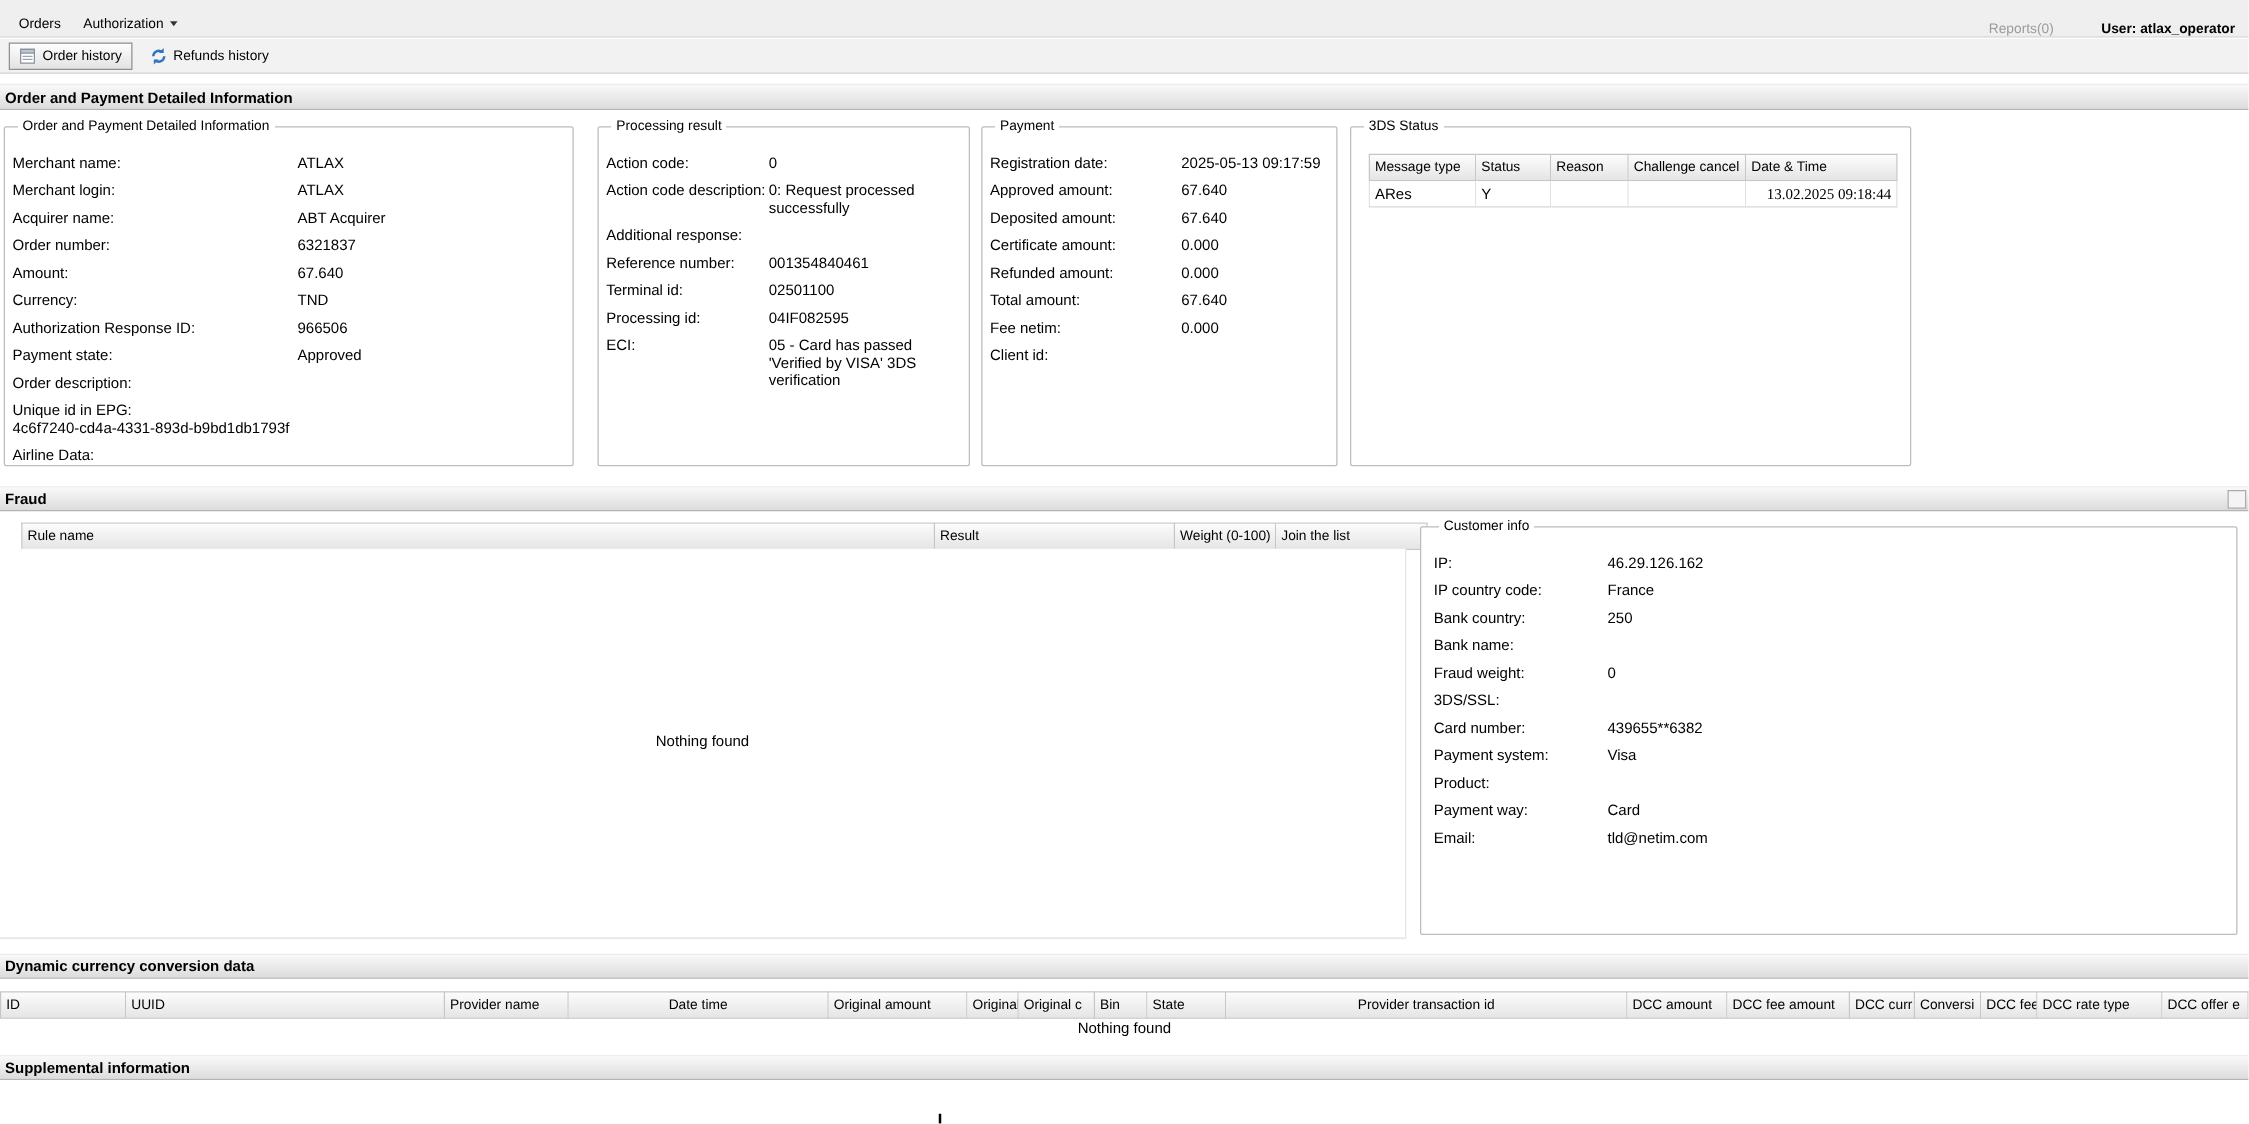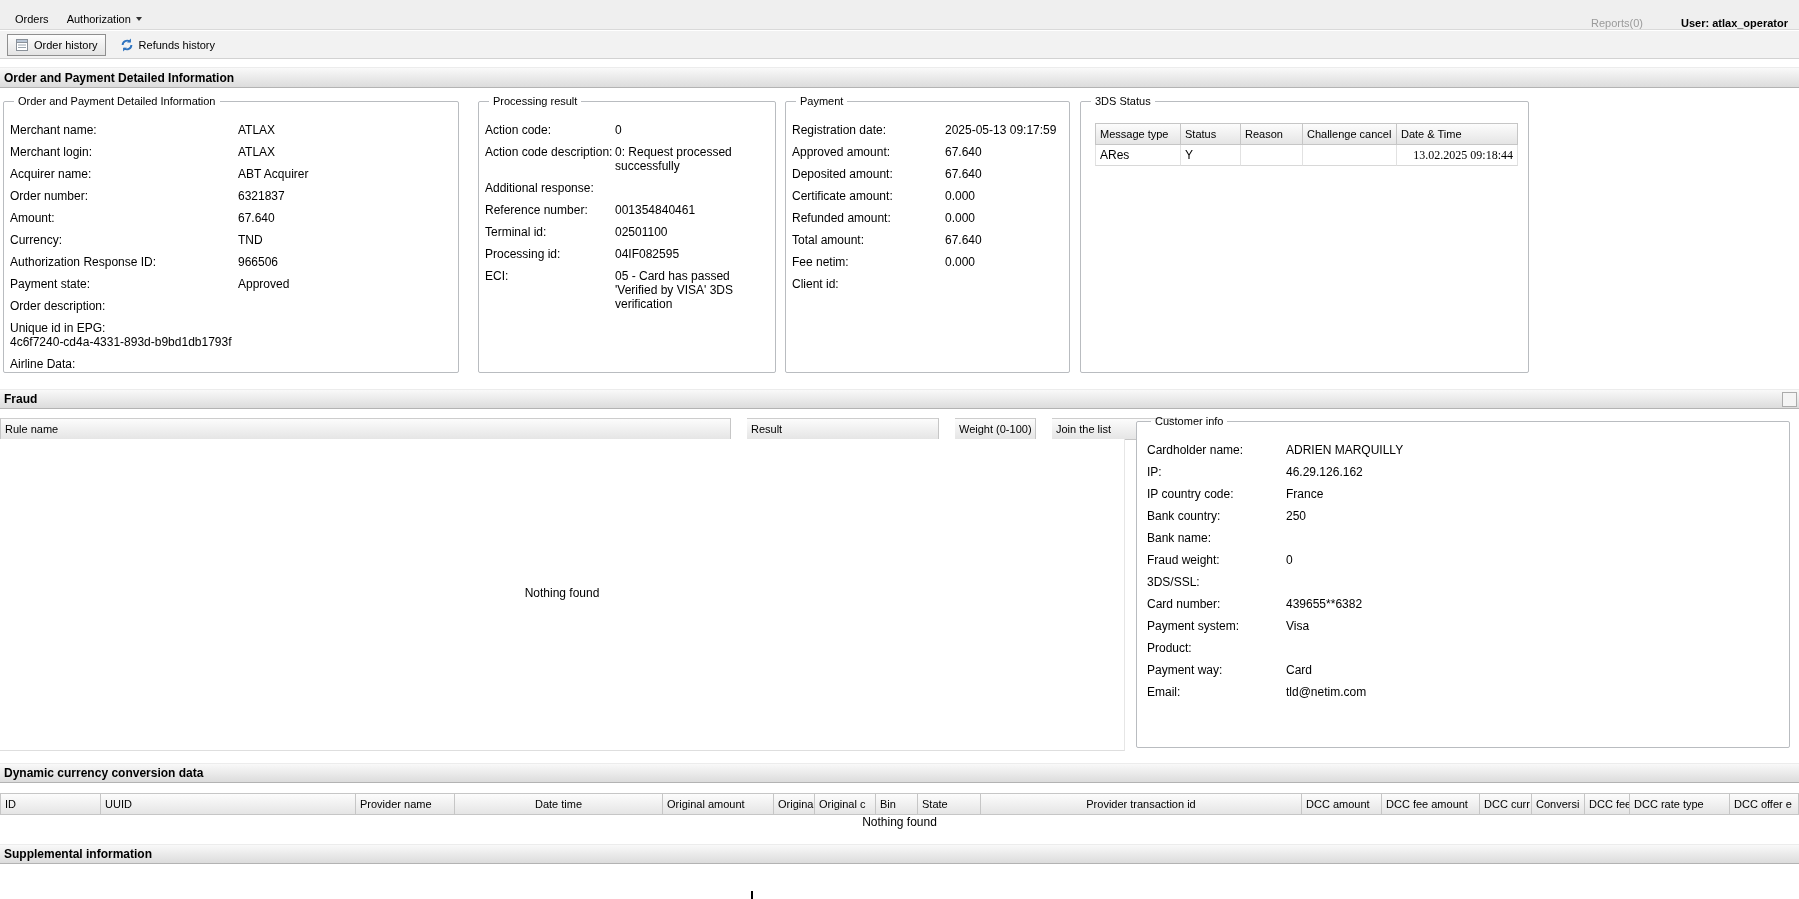--- a/index.html
+++ b/index.html
@@ -60,21 +60,21 @@
   .ghrow .gh:first-child{border-left:1px solid #c6c6c6;}
   .gh.c{text-align:center;}
   .gd{padding:3px 4px;font-size:12px;white-space:nowrap;overflow:hidden;box-sizing:border-box;line-height:14px;
       border-right:1px solid #e2e2e2;border-bottom:1px solid #d8d8d8;background:#fff;}
   .gdrow{display:flex;}
   .gdrow .gd:first-child{border-left:1px solid #e2e2e2;}
   .gd.r{text-align:right;font-family:Liberation Serif, serif;}
 
   .grid-3ds{width:423px;margin-left:8px;margin-top:0;}
 
-  .fraud-head{position:absolute;left:0;top:418px;gap:16px;}
+  .fraud-head{position:absolute;left:17px;top:418px;}
   .fraud-head .gh{border-top:1px solid #cdcdcd;}
   .fraud-body{position:absolute;left:0;top:439px;width:1125px;height:312px;background:#fff;
               border-right:1px solid #e6e6e6;border-bottom:1px solid #dedede;box-sizing:border-box;}
   .fraud-empty{position:absolute;left:0;top:147px;width:100%;text-align:center;}
 
   .dcc-head{position:absolute;left:0;top:793px;}
   .dcc-empty{position:absolute;left:0;top:815px;width:1799px;text-align:center;}
 
   .caret-mark{position:absolute;left:751px;top:891px;width:2px;height:8px;background:#000;}
 </style>
@@ -191,21 +191,20 @@
     <div class="gh" style="width:192px">Result</div>
     <div class="gh" style="width:81px">Weight (0-100)</div>
     <div class="gh" style="width:121px">Join the list</div>
   </div>
   <div class="fraud-body">
     <div class="fraud-empty">Nothing found</div>
   </div>
 
   <fieldset class="fs-cust">
     <legend>Customer info</legend>
-    <div class="kv"><span class="k">Cardholder name:</span><span class="v">ADRIEN MARQUILLY</span></div>
     <div class="kv"><span class="k">IP:</span><span class="v">46.29.126.162</span></div>
     <div class="kv"><span class="k">IP country code:</span><span class="v">France</span></div>
     <div class="kv"><span class="k">Bank country:</span><span class="v">250</span></div>
     <div class="kv"><span class="k">Bank name:</span><span class="v"></span></div>
     <div class="kv"><span class="k">Fraud weight:</span><span class="v">0</span></div>
     <div class="kv"><span class="k">3DS/SSL:</span><span class="v"></span></div>
     <div class="kv"><span class="k">Card number:</span><span class="v">439655**6382</span></div>
     <div class="kv"><span class="k">Payment system:</span><span class="v">Visa</span></div>
     <div class="kv"><span class="k">Product:</span><span class="v"></span></div>
     <div class="kv"><span class="k">Payment way:</span><span class="v">Card</span></div>

